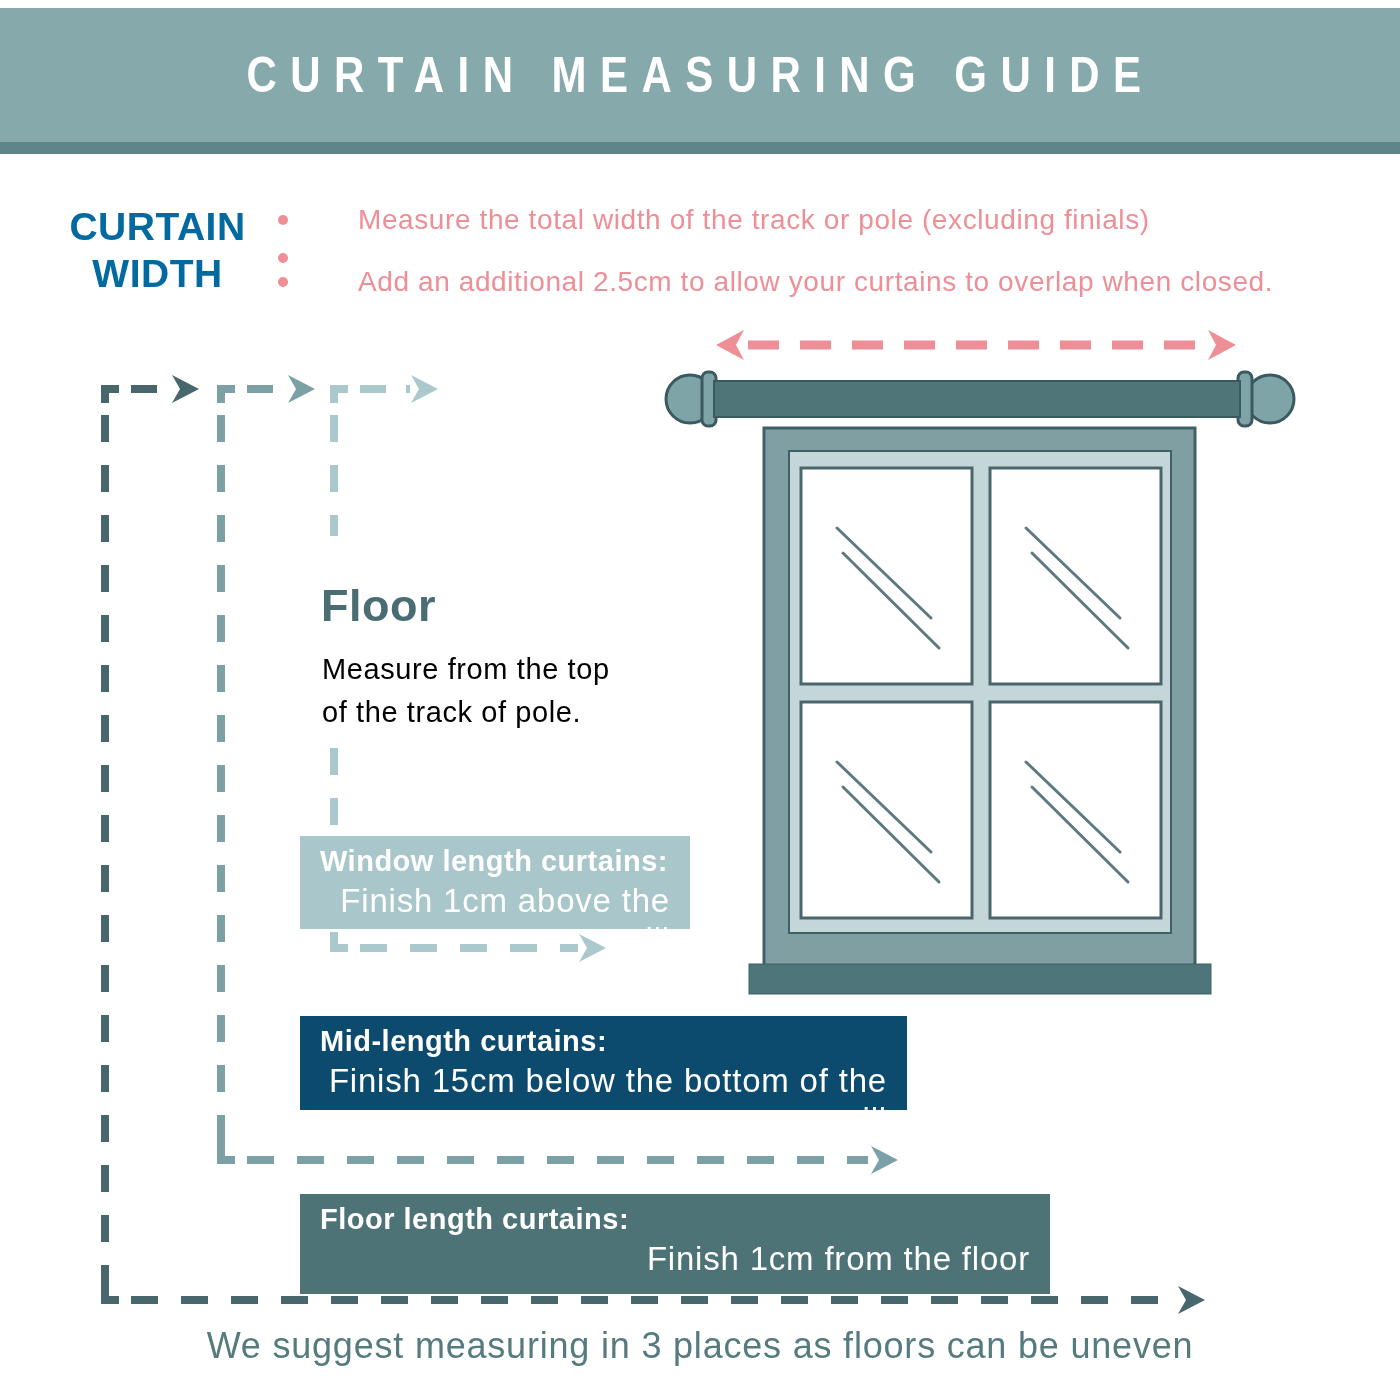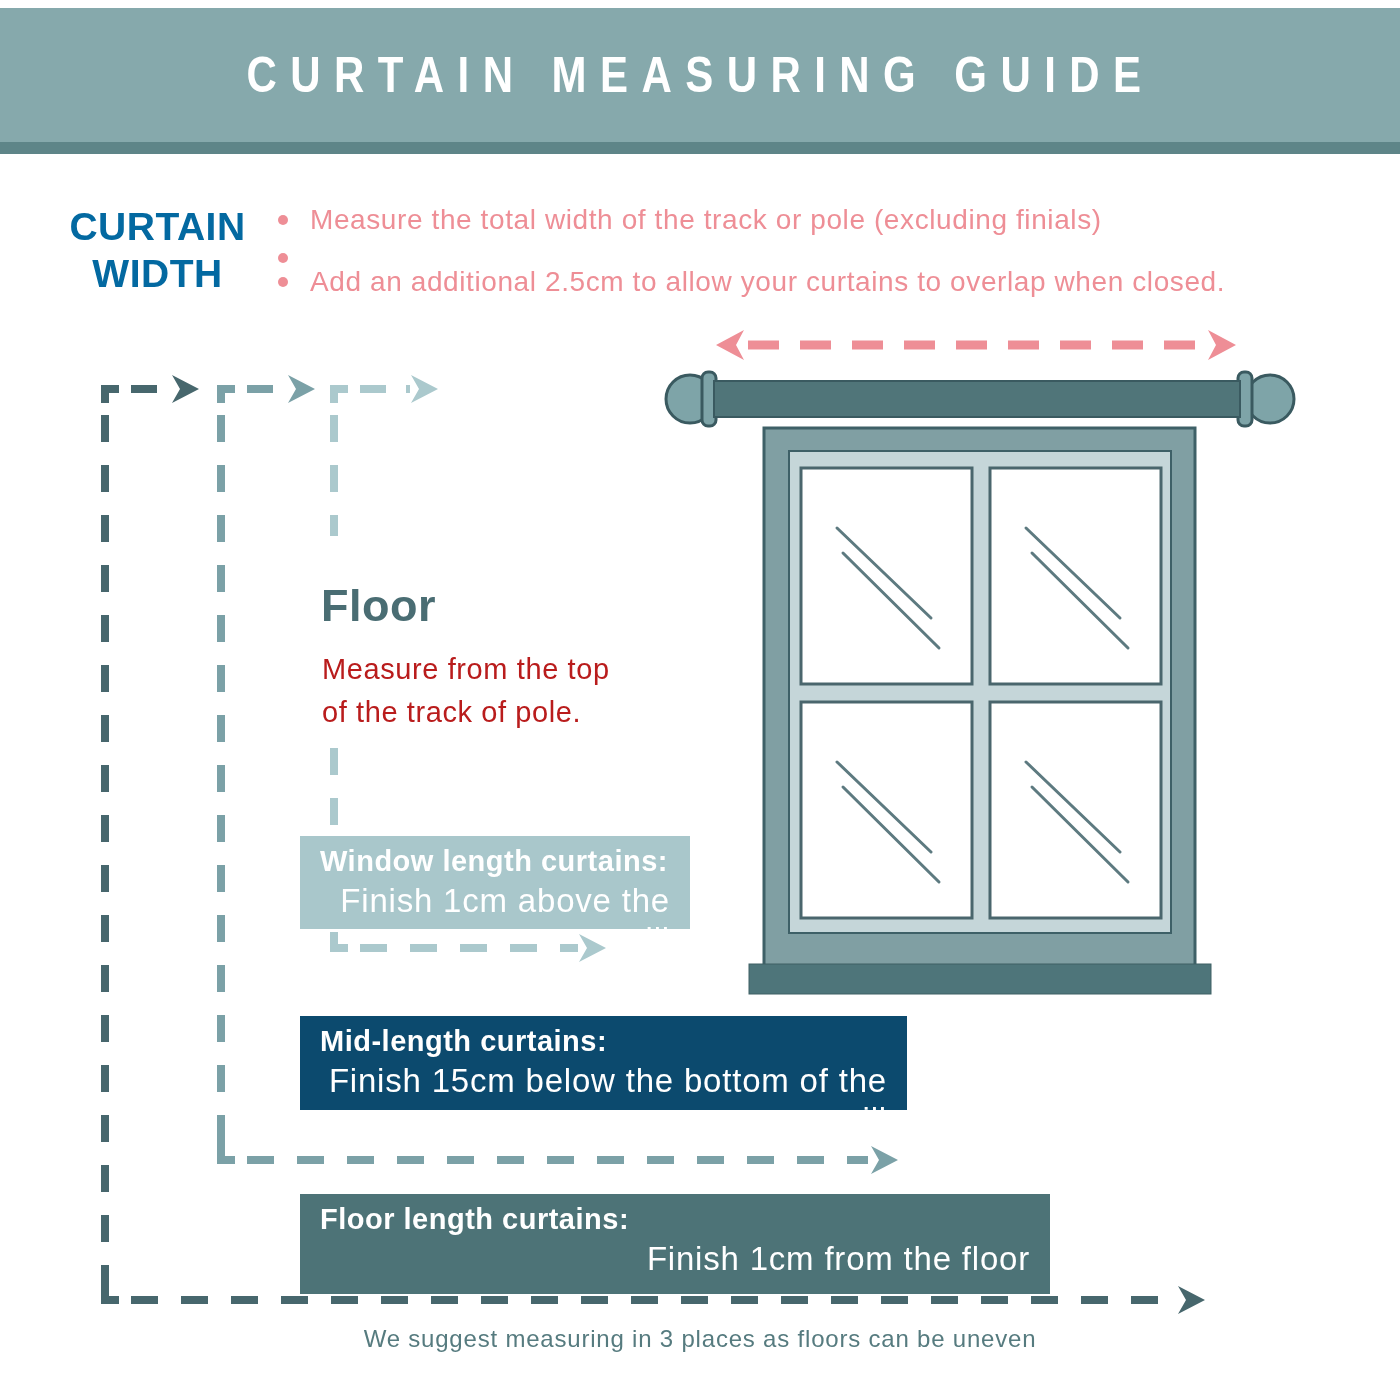--- a/index.html
+++ b/index.html
@@ -24,46 +24,46 @@
     position:absolute;left:55px;top:203px;width:205px;
     color:#0369a1;font-size:39px;font-weight:700;line-height:47px;
     text-align:center;letter-spacing:0.5px;
   }
   .cw-bullets{
     position:absolute;left:268px;top:201px;width:1100px;
     list-style:none;margin:0;padding:0;
   }
   .cw-bullets li{
     display:flex;align-items:flex-start;
-    color:#ee8e96;font-size:28px;line-height:38px;letter-spacing:0.6px;
+    color:#ee8e96;font-size:28px;line-height:38px;letter-spacing:0.6px;gap:48px;
   }
   .bullet-dot{
     width:10px;height:10px;border-radius:50%;background:#ee8e96;
     margin:14px 22px 0 10px;flex:0 0 10px;
   }
   
   .drop-heading{
     position:absolute;left:321px;top:580px;
     color:#4a6d73;font-size:45px;font-weight:700;letter-spacing:0.5px;
   }
   .drop-desc{
     position:absolute;left:322px;top:648px;
-    color:#b91c1c;font-size:29px;line-height:43px;letter-spacing:0.6px;
+    color:#000000;font-size:29px;line-height:43px;letter-spacing:0.6px;
   }
   
   .guide-box{position:absolute;color:#ffffff;box-sizing:border-box;padding:6px 20px;}
   .guide-box .gb-title{font-size:29px;font-weight:700;line-height:39px;letter-spacing:0.5px;}
   .guide-box .gb-detail{font-size:33px;font-weight:400;line-height:39px;letter-spacing:0.8px;text-align:right;}
   .guide-box.window-length{left:300px;top:836px;width:390px;height:93px;background:#a9c7cb;}
   .guide-box.mid-length{left:300px;top:1016px;width:607px;height:94px;background:#0c4a6e;}
   .guide-box.floor-length{left:300px;top:1194px;width:750px;height:100px;background:#4d7377;}
   
   .footer-note{
     position:absolute;left:0;top:1325px;width:1400px;text-align:center;
-    color:#567b7f;font-size:24px;letter-spacing:0.8px;
+    color:#567b7f;font-size:36px;letter-spacing:0.8px;
   }
   
   .diagram-svg{position:absolute;left:0;top:0;width:1400px;height:1400px;}
 </style>
 </head>
 <body>
 
 <div class="canvas">
 
   <div class="header-band">

